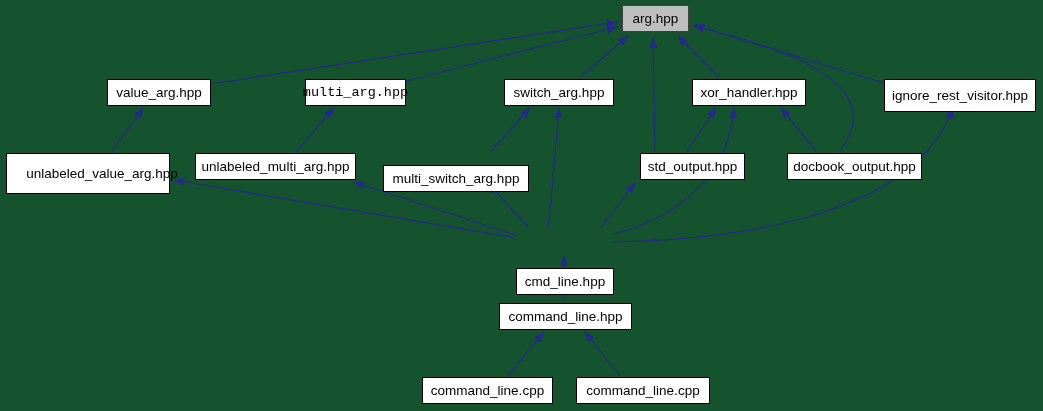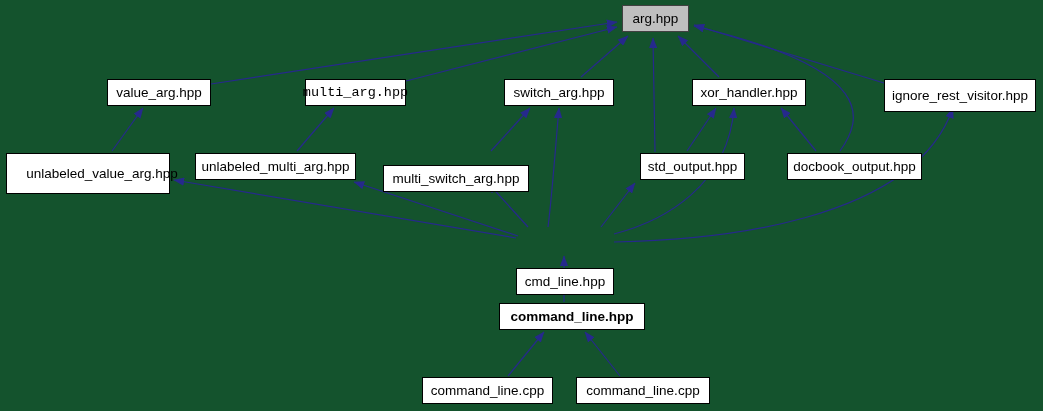--- a/index.html
+++ b/index.html
@@ -116,21 +116,21 @@
       </div>
       <div class="node" style="left: 640px; top: 153px; width: 105px; height: 27px;">
         <span class="node-label">std_output.hpp</span>
       </div>
       <div class="node" style="left: 787px; top: 153px; width: 135px; height: 27px;">
         <span class="node-label">docbook_output.hpp</span>
       </div>
       <div class="node" style="left: 516px; top: 228px; width: 98px; height: 27px; margin-top: 40px;">
         <span class="node-label">cmd_line.hpp</span>
       </div>
-      <div class="node" style="left: 499px; top: 303px; width: 146px; height: 27px; font-weight: bold;">
+      <div class="node" style="left: 499px; top: 303px; width: 133px; height: 27px;">
         <span class="node-label">command_line.hpp</span>
       </div>
       <div class="node" style="left: 422px; top: 377px; width: 131px; height: 27px;">
         <span class="node-label">command_line.cpp</span>
       </div>
       <div class="node" style="left: 576px; top: 377px; width: 134px; height: 27px;">
         <span class="node-label">command_line.cpp</span>
       </div>
     </div>
 </div>

